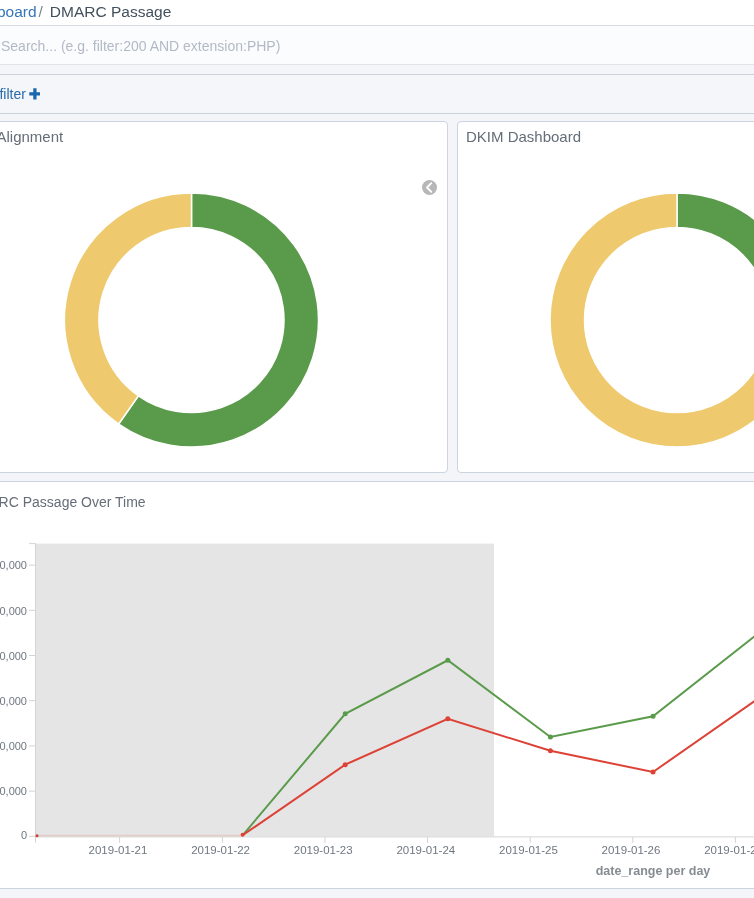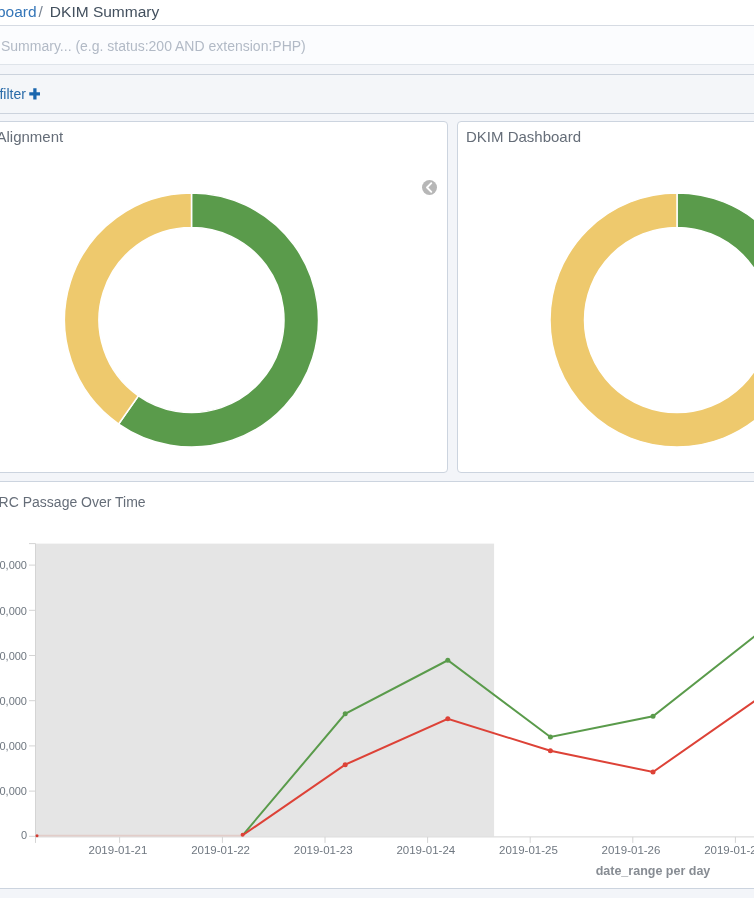--- a/index.html
+++ b/index.html
@@ -6,25 +6,25 @@
   body{width:754px;height:898px;overflow:hidden;background:#f3f5f9;font-family:"Liberation Sans",sans-serif;}
   .abs{position:absolute;}
   #stage{position:relative;width:754px;height:898px;overflow:hidden;}
 </style>
 </head>
 <body>
 <div id="stage">
 
   <div class="abs" style="left:0;top:0;width:754px;height:25px;background:#fff;border-bottom:1px solid #d6dbe3;"></div>
   <div class="abs" style="left:-39.3px;top:1.8px;font-size:15.5px;line-height:20px;white-space:nowrap;">
-    <span style="color:#3576b8;">Dashboard</span><span style="color:#7b8694;padding-left:2px;padding-right:7px;">/</span><span style="color:#43505e;">DKIM Summary</span>
+    <span style="color:#3576b8;">Dashboard</span><span style="color:#7b8694;padding-left:2px;padding-right:7px;">/</span><span style="color:#43505e;">DMARC Passage</span>
   </div>
 
   <div class="abs" style="left:-10px;top:26px;width:780px;height:38px;background:#fbfcfe;border-bottom:1px solid #dfe4ea;"></div>
-  <div class="abs" style="left:1px;top:39px;font-size:14px;line-height:14px;color:#b2bac6;white-space:nowrap;">Summary... (e.g. status:200 AND extension:PHP)</div>
+  <div class="abs" style="left:1px;top:39px;font-size:14px;line-height:14px;color:#b2bac6;white-space:nowrap;">Search... (e.g. filter:200 AND extension:PHP)</div>
 
   <div class="abs" style="left:0;top:74px;width:754px;height:38px;background:#f4f6f9;border-top:1px solid #ccd3dd;border-bottom:1px solid #ccd3dd;"></div>
   <div class="abs" style="left:-41px;top:87px;font-size:14px;line-height:14px;color:#2a6ba8;white-space:nowrap;">Add a filter</div>
   <svg class="abs" style="left:28.5px;top:88.4px;" width="11.8" height="11.8" viewBox="0 0 13 13">
       <path d="M4.7 0.3h3.6v4.4h4.4v3.6H8.3v4.4H4.7V8.3H0.3V4.7h4.4z" fill="#1b67ae"></path>
     </svg>
 
   <div class="abs" style="left:-20px;top:121px;width:468px;height:352px;background:#fff;border:1px solid #ccd4df;border-radius:4px;box-sizing:border-box;"></div>
   <div class="abs" style="left:-36px;top:129.3px;font-size:15px;line-height:15px;color:#656d78;white-space:nowrap;">SPF Alignment</div>
   <svg class="abs" style="left:0;top:121px;" width="447" height="351" viewBox="0 0 447 351">

